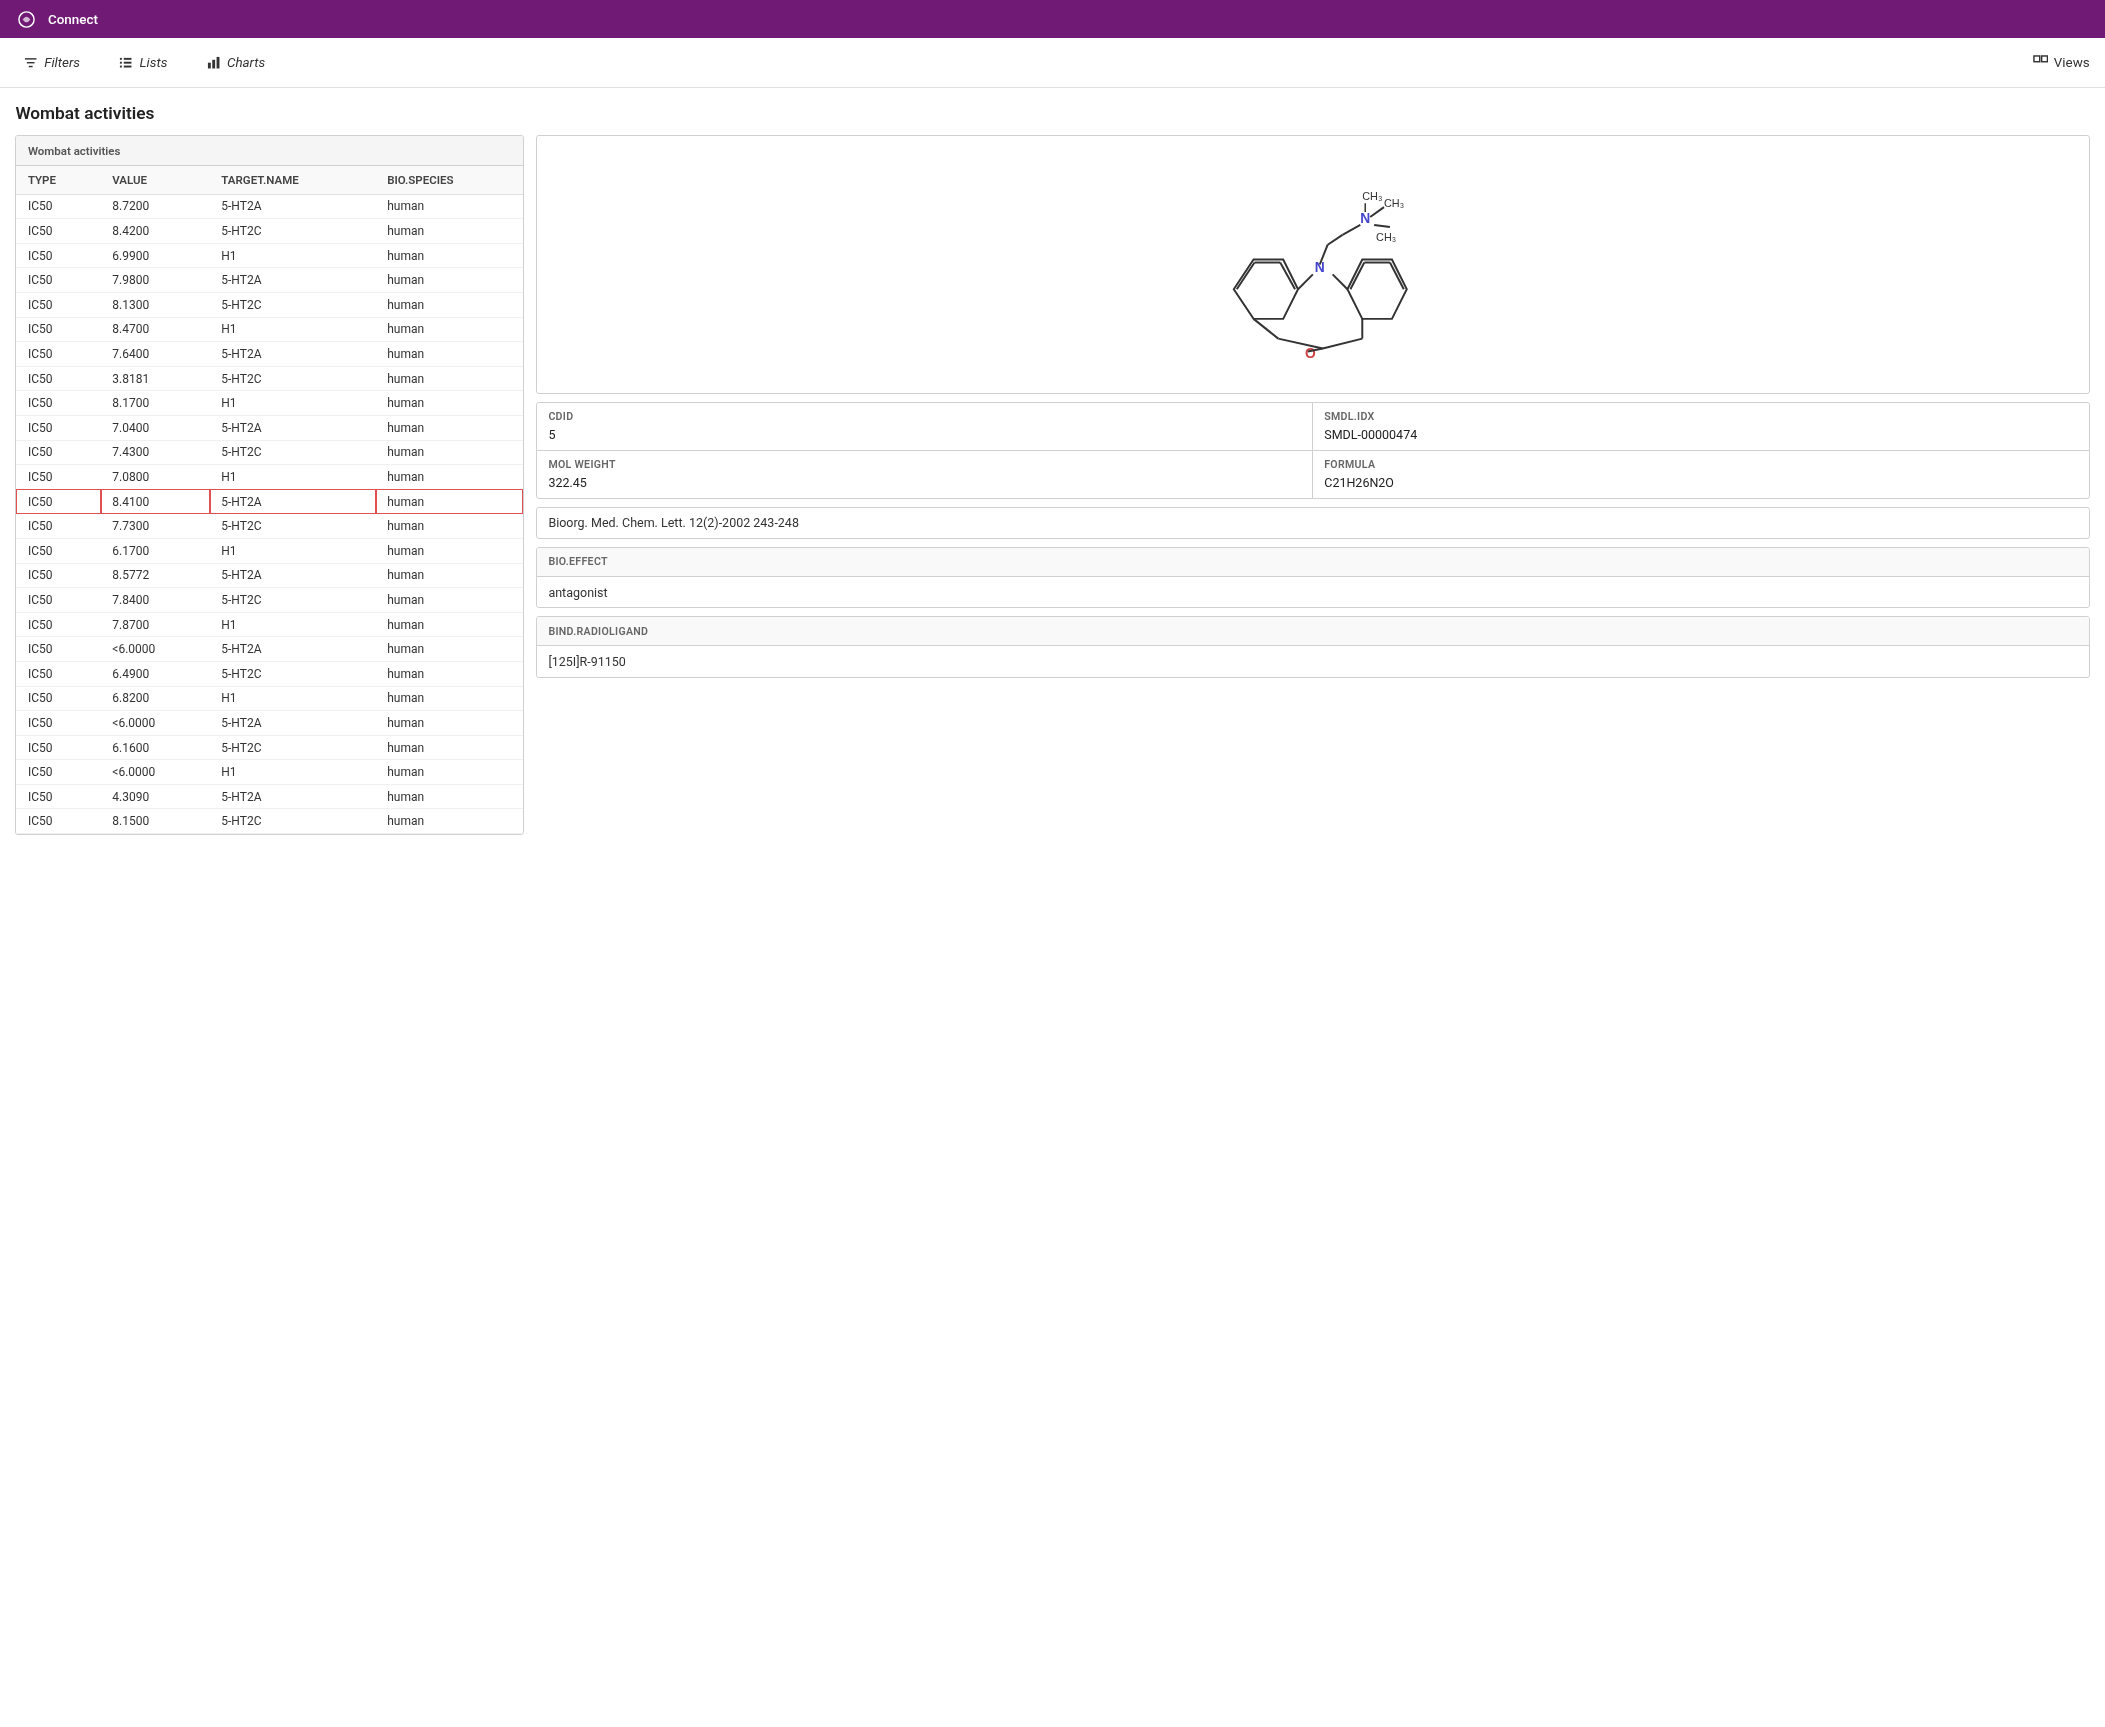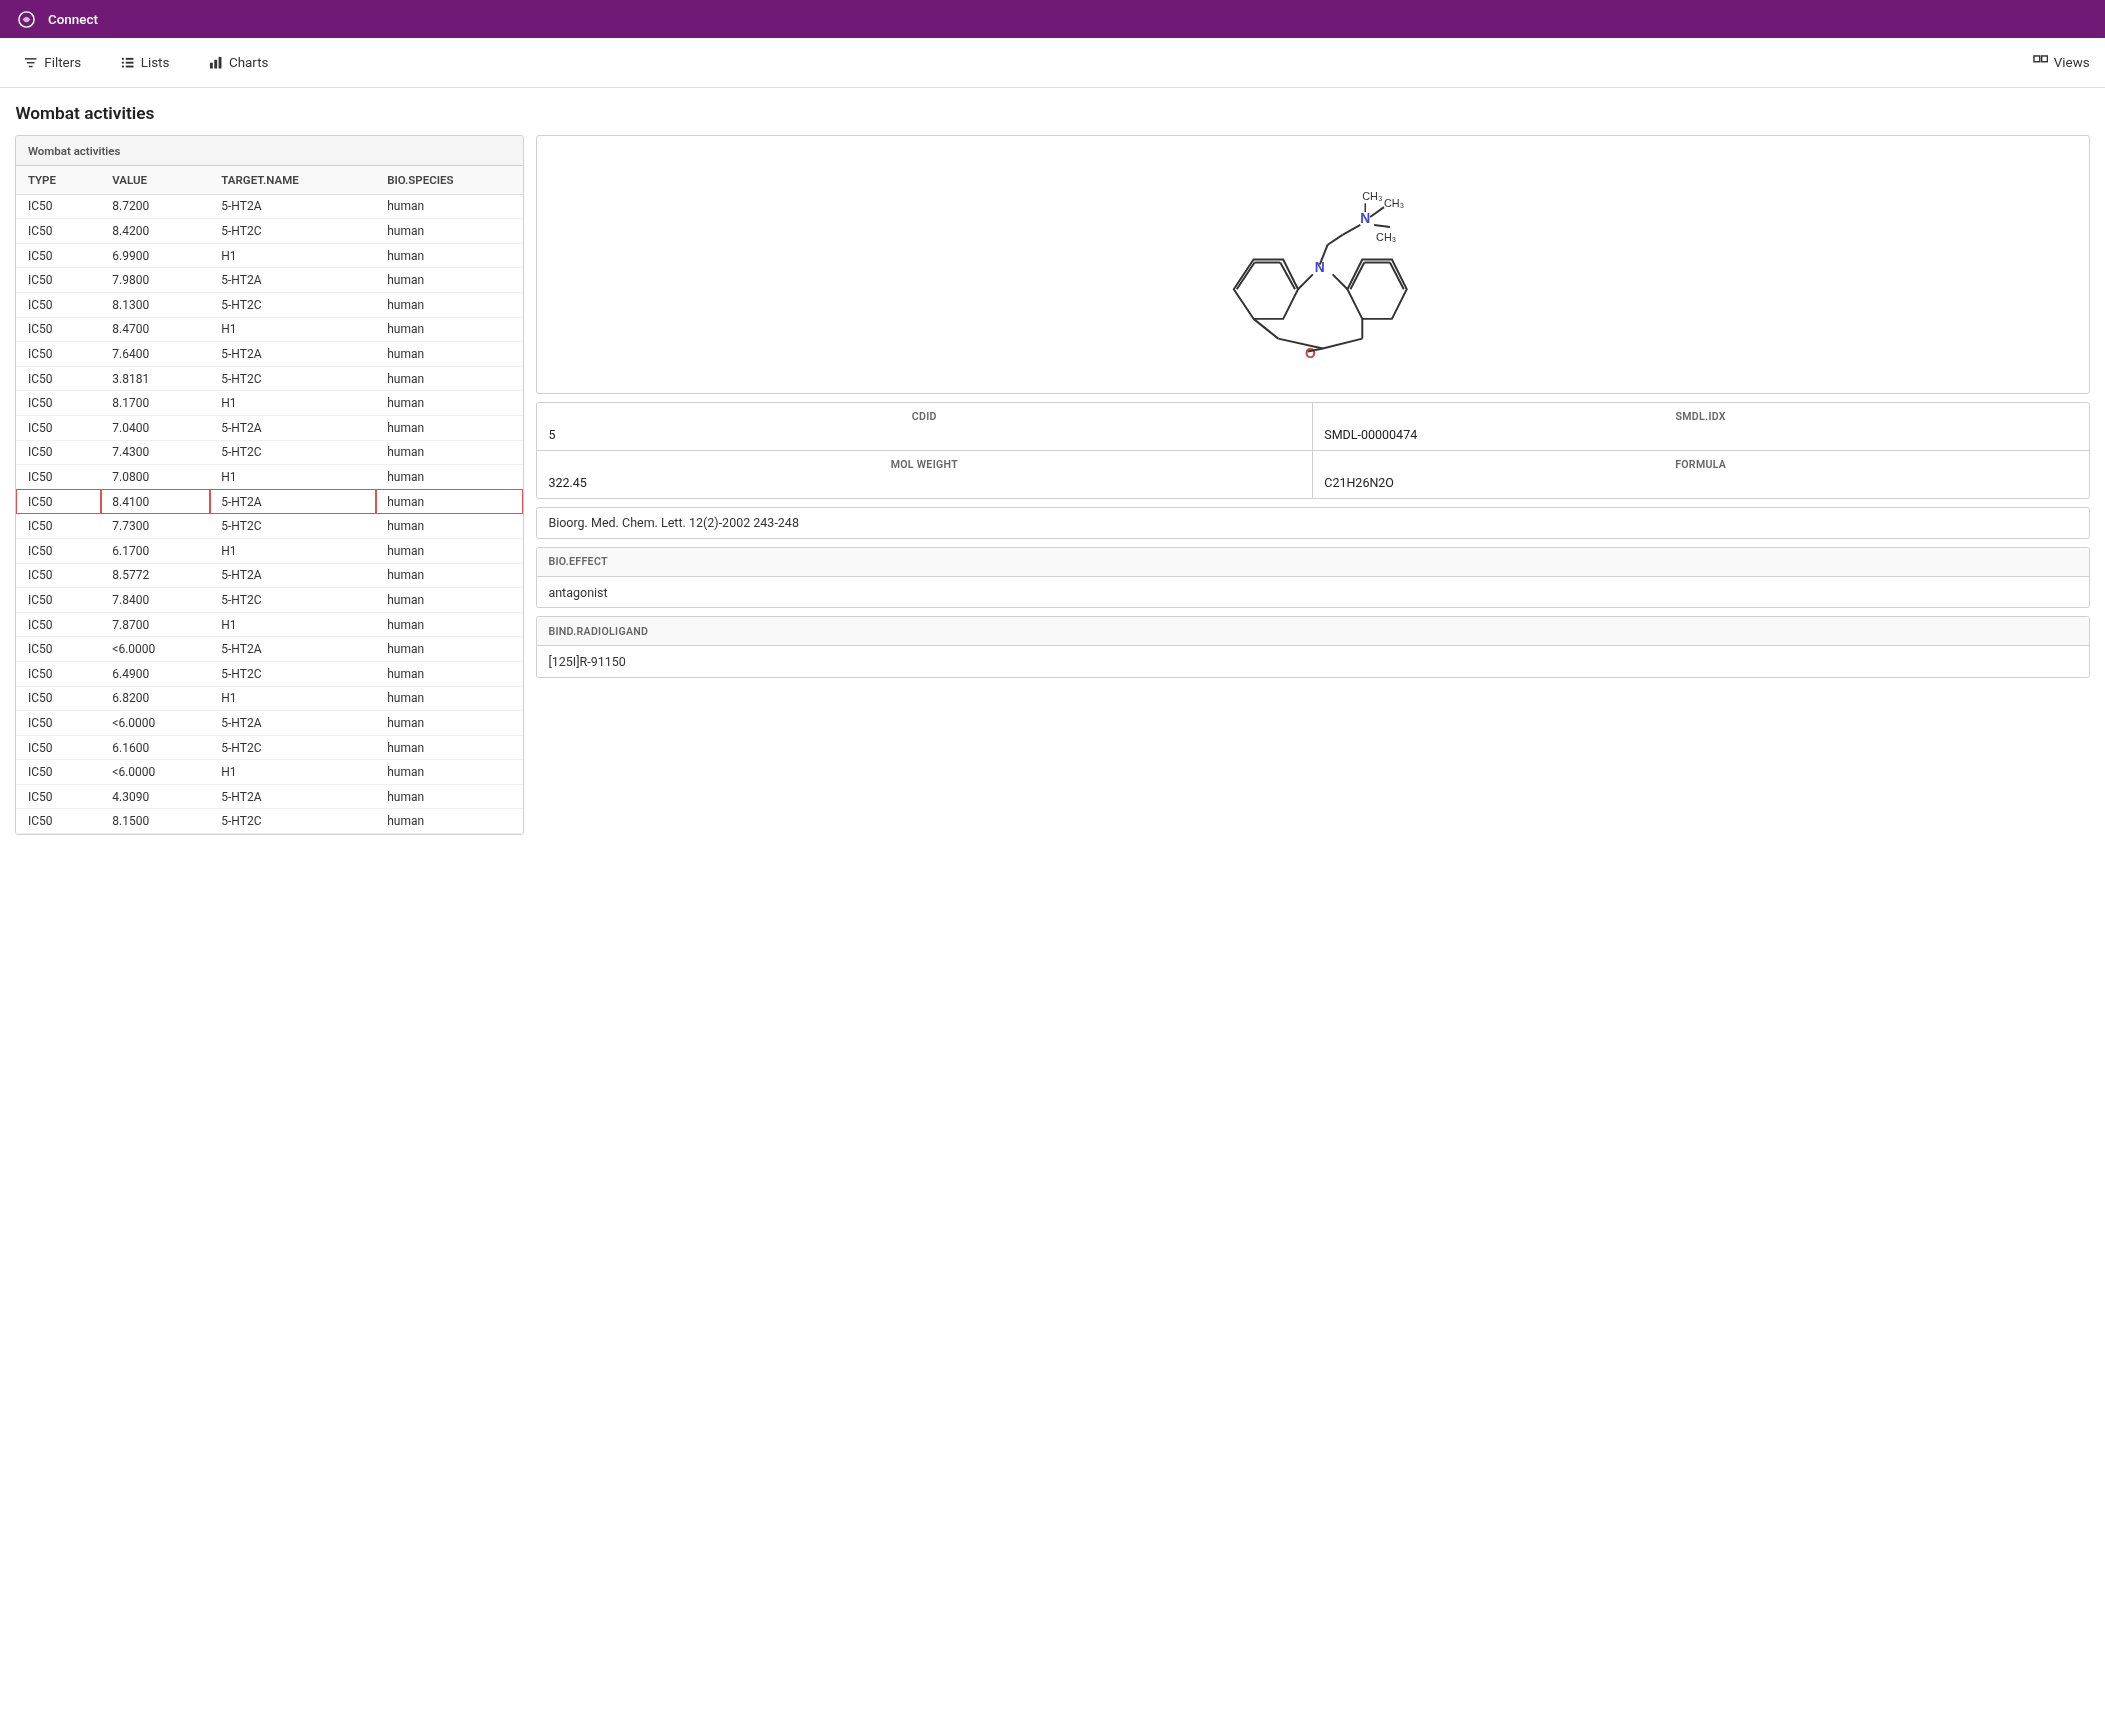--- a/index.html
+++ b/index.html
@@ -32,20 +32,21 @@
     .toolbar-item {
       display: flex;
       align-items: center;
       gap: 5.8px;
       margin-right: 23px;
       color: #333;
       font-size: 13.4px;
       cursor: pointer;
       padding: 5.8px 7.7px;
       border-radius: 3.8px;
+      font-style: italic;
     }
     .toolbar-right {
       margin-left: auto;
       display: flex;
       align-items: center;
       gap: 5.8px;
       font-size: 13.4px;
       cursor: pointer;
     }
 
@@ -147,21 +148,20 @@
     }
     .info-cell:nth-child(2n) { border-right: none; }
     .info-cell:nth-last-child(-n+2) { border-bottom: none; }
     .info-label {
       font-size: 10.6px;
       font-weight: 600;
       color: #666;
       margin-bottom: 3.8px;
       text-transform: uppercase;
       letter-spacing: 0.3px;
-      text-align: center;
     }
     .info-value {
       font-size: 12.5px;
       color: #222;
     }
 
     
     .mol-ref-section {
       border: 1px solid #d0d0d0;
       border-radius: 2.9px;

